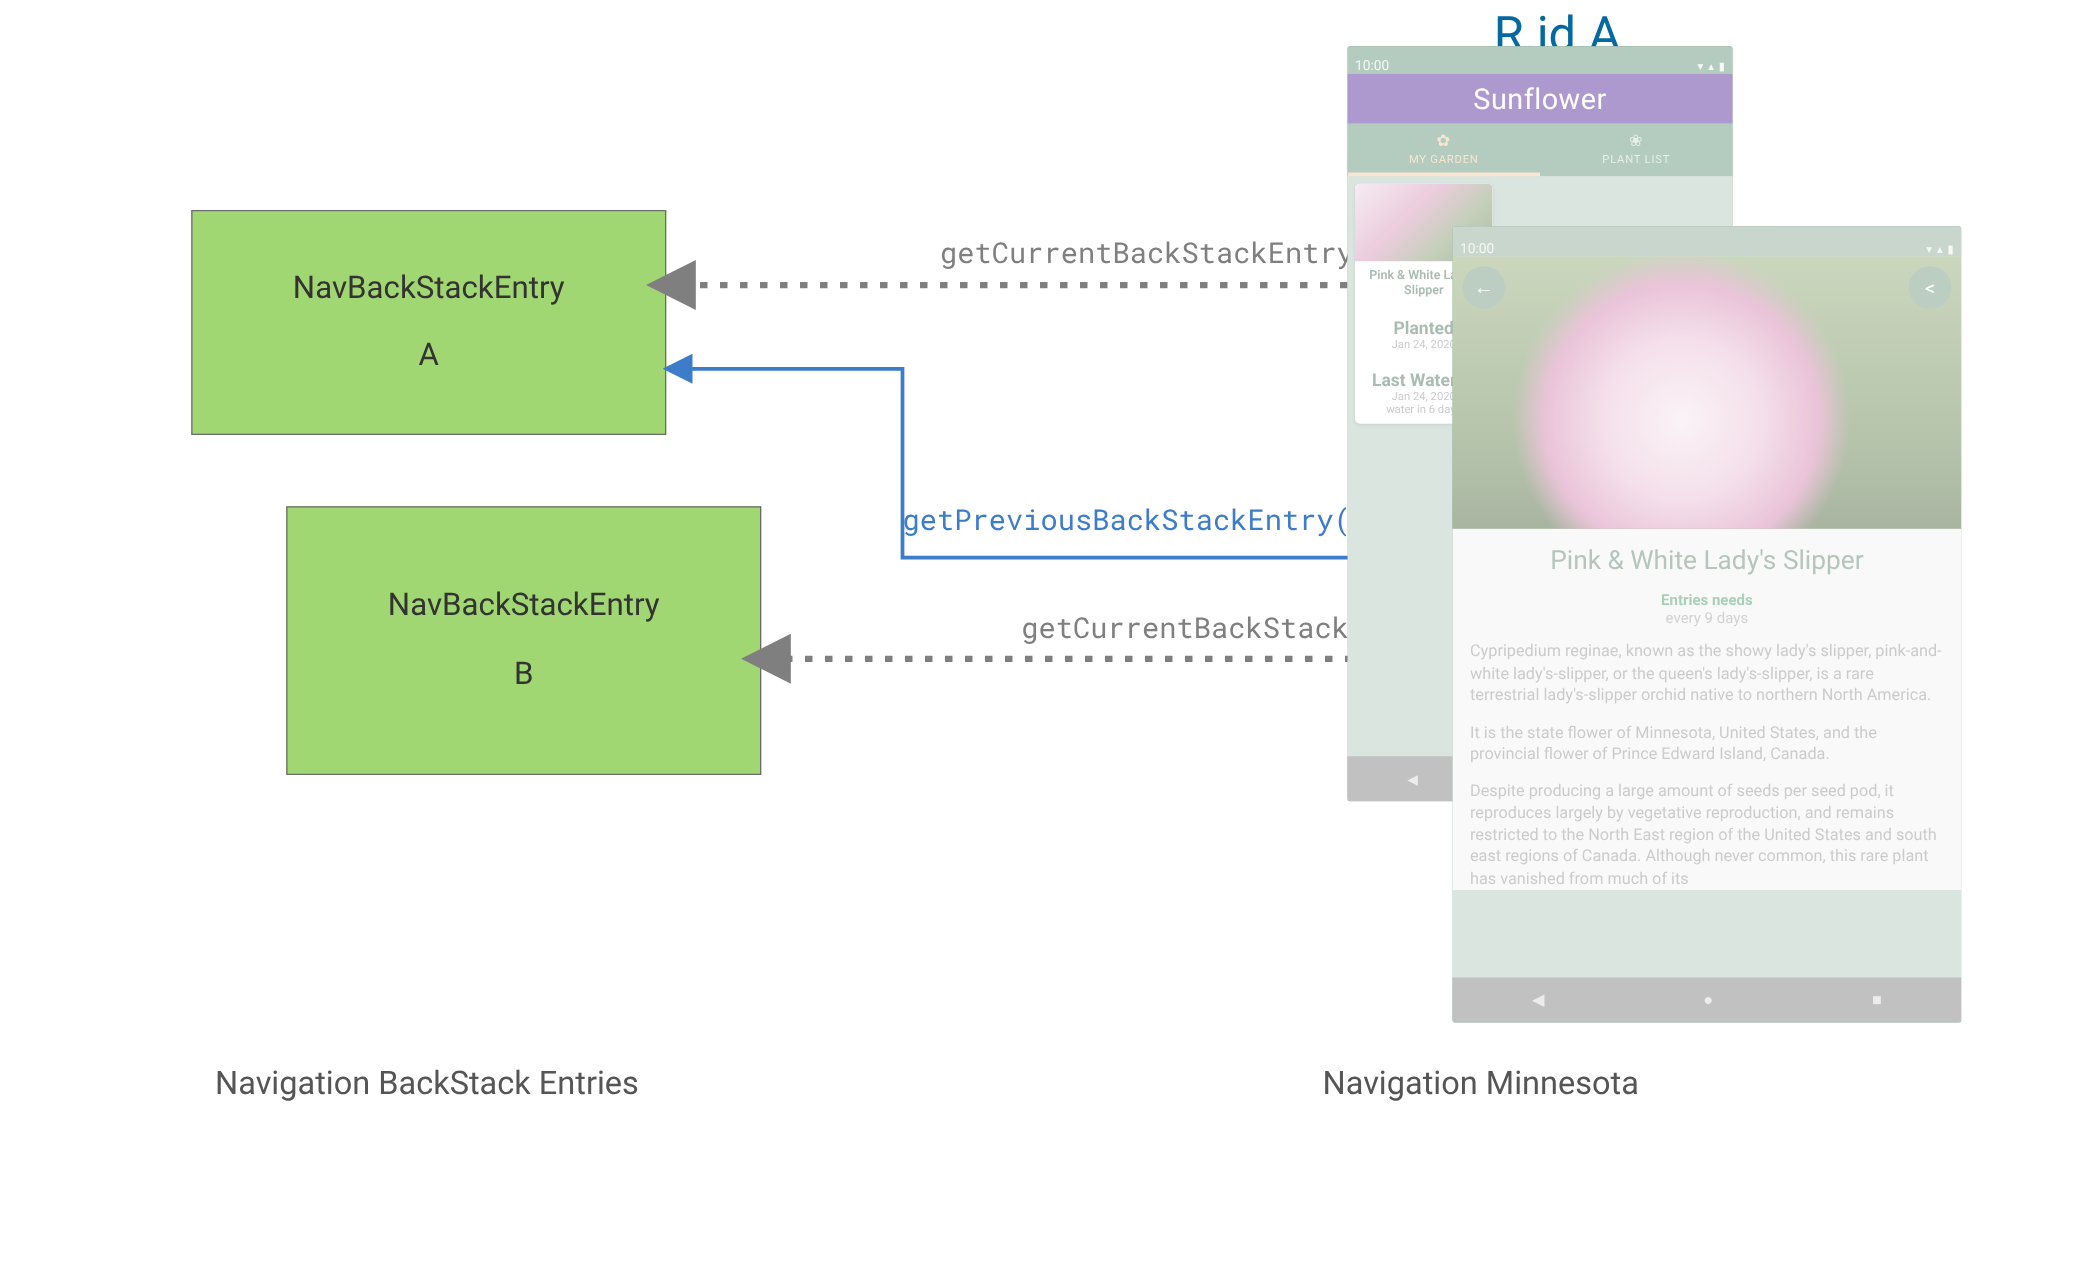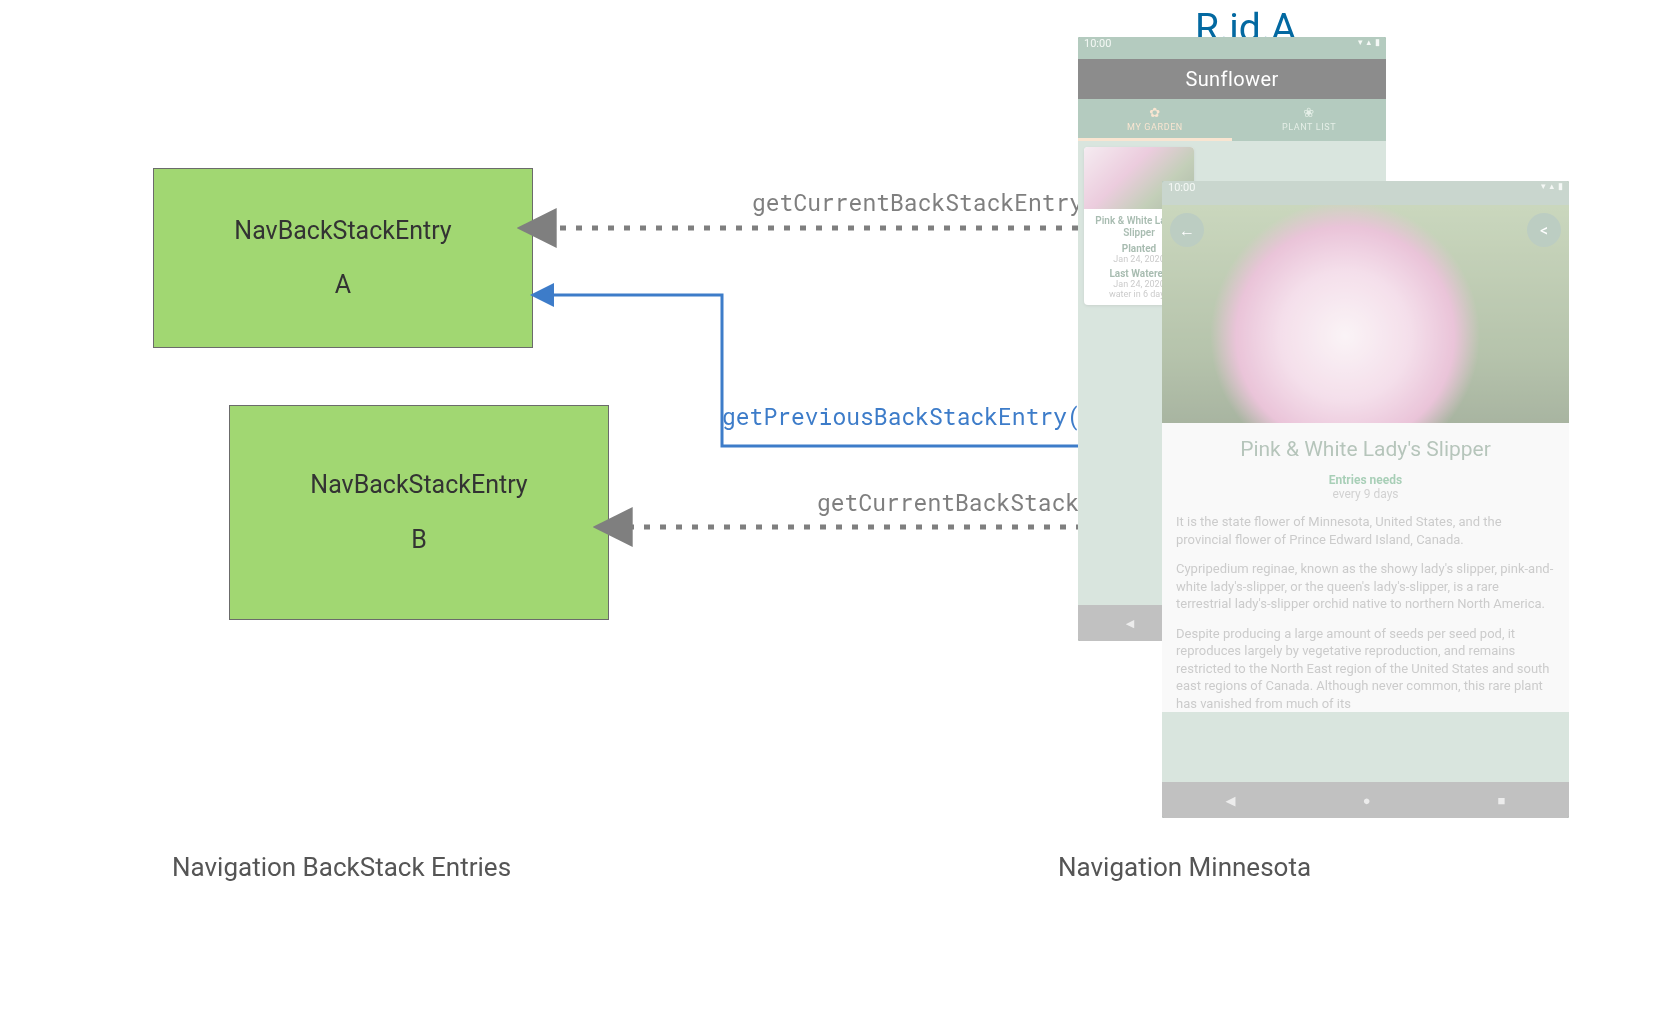--- a/index.html
+++ b/index.html
@@ -83,37 +83,37 @@
       position: absolute;
       inset: 0;
       background: rgba(255,255,255,0.55);
       pointer-events: none;
     }
 
     .status-bar {
       height: 22px;
       background: #5a8d71;
       display: flex;
-      align-items: flex-start;
+      align-items: flex-end;
       justify-content: space-between;
       padding: 0 6px;
       font-size: 11px;
       color: #e8f0ea;
     }
     .status-icons { display: flex; gap: 4px; }
     .status-icons span { font-size: 9px; }
 
     .app-title {
       height: 40px;
-      background: #000000;
+      background: #4c1d95;
       display: flex;
       align-items: center;
       justify-content: center;
       color: #fff;
-      font-size: 20px;
+      font-size: 23px;
       letter-spacing: 0.4px;
     }
     .tabs {
       height: 42px;
       background: #5a8d71;
       display: flex;
     }
     .tab {
       flex: 1;
       display: flex;
@@ -146,21 +146,21 @@
     .card-img {
       height: 62px;
       background: linear-gradient(135deg, #e9d4e0 0%, #d48fb5 40%, #7a9463 70%, #4d6840 100%);
     }
     .card-body {
       padding: 6px 4px;
       text-align: center;
       color: #3f6b52;
     }
     .card-title { font-weight: 600; font-size: 10px; line-height: 1.2; }
-    .card-meta-h { font-weight: 700; font-size: 10px; margin-top: 4px; }
+    .card-meta-h { font-weight: 700; font-size: 14px; margin-top: 16px; }
     .card-meta { color: #8a8a8a; font-size: 9px; }
 
     .nav-bar {
       position: absolute;
       left: 0; bottom: 0; right: 0;
       height: 36px;
       background: #757575;
       display: flex;
       align-items: center;
       justify-content: space-around;
@@ -316,22 +316,22 @@
         <span>←</span>
       </div>
       <div class="circ-btn share-btn">
         <span>&lt;</span>
       </div>
     </div>
     <div class="detail-body">
       <div class="detail-title">Pink &amp; White Lady's Slipper</div>
       <div class="watering-h">Entries needs</div>
       <div class="watering-v">every 9 days</div>
+      <div class="detail-p">Cypripedium reginae, known as the showy lady's slipper, pink-and-white lady's-slipper, or the queen's lady's-slipper, is a rare terrestrial lady's-slipper orchid native to northern North America.</div>
       <div class="detail-p">It is the state flower of Minnesota, United States, and the provincial flower of Prince Edward Island, Canada.</div>
-      <div class="detail-p">Cypripedium reginae, known as the showy lady's slipper, pink-and-white lady's-slipper, or the queen's lady's-slipper, is a rare terrestrial lady's-slipper orchid native to northern North America.</div>
       <div class="detail-p">Despite producing a large amount of seeds per seed pod, it reproduces largely by vegetative reproduction, and remains restricted to the North East region of the United States and south east regions of Canada. Although never common, this rare plant has vanished from much of its</div>
     </div>
     <div class="nav-bar">
       <span>◀</span>
       <span>●</span>
       <span>■</span>
     </div>
     <div class="dim-overlay"></div>
   </div>
 

